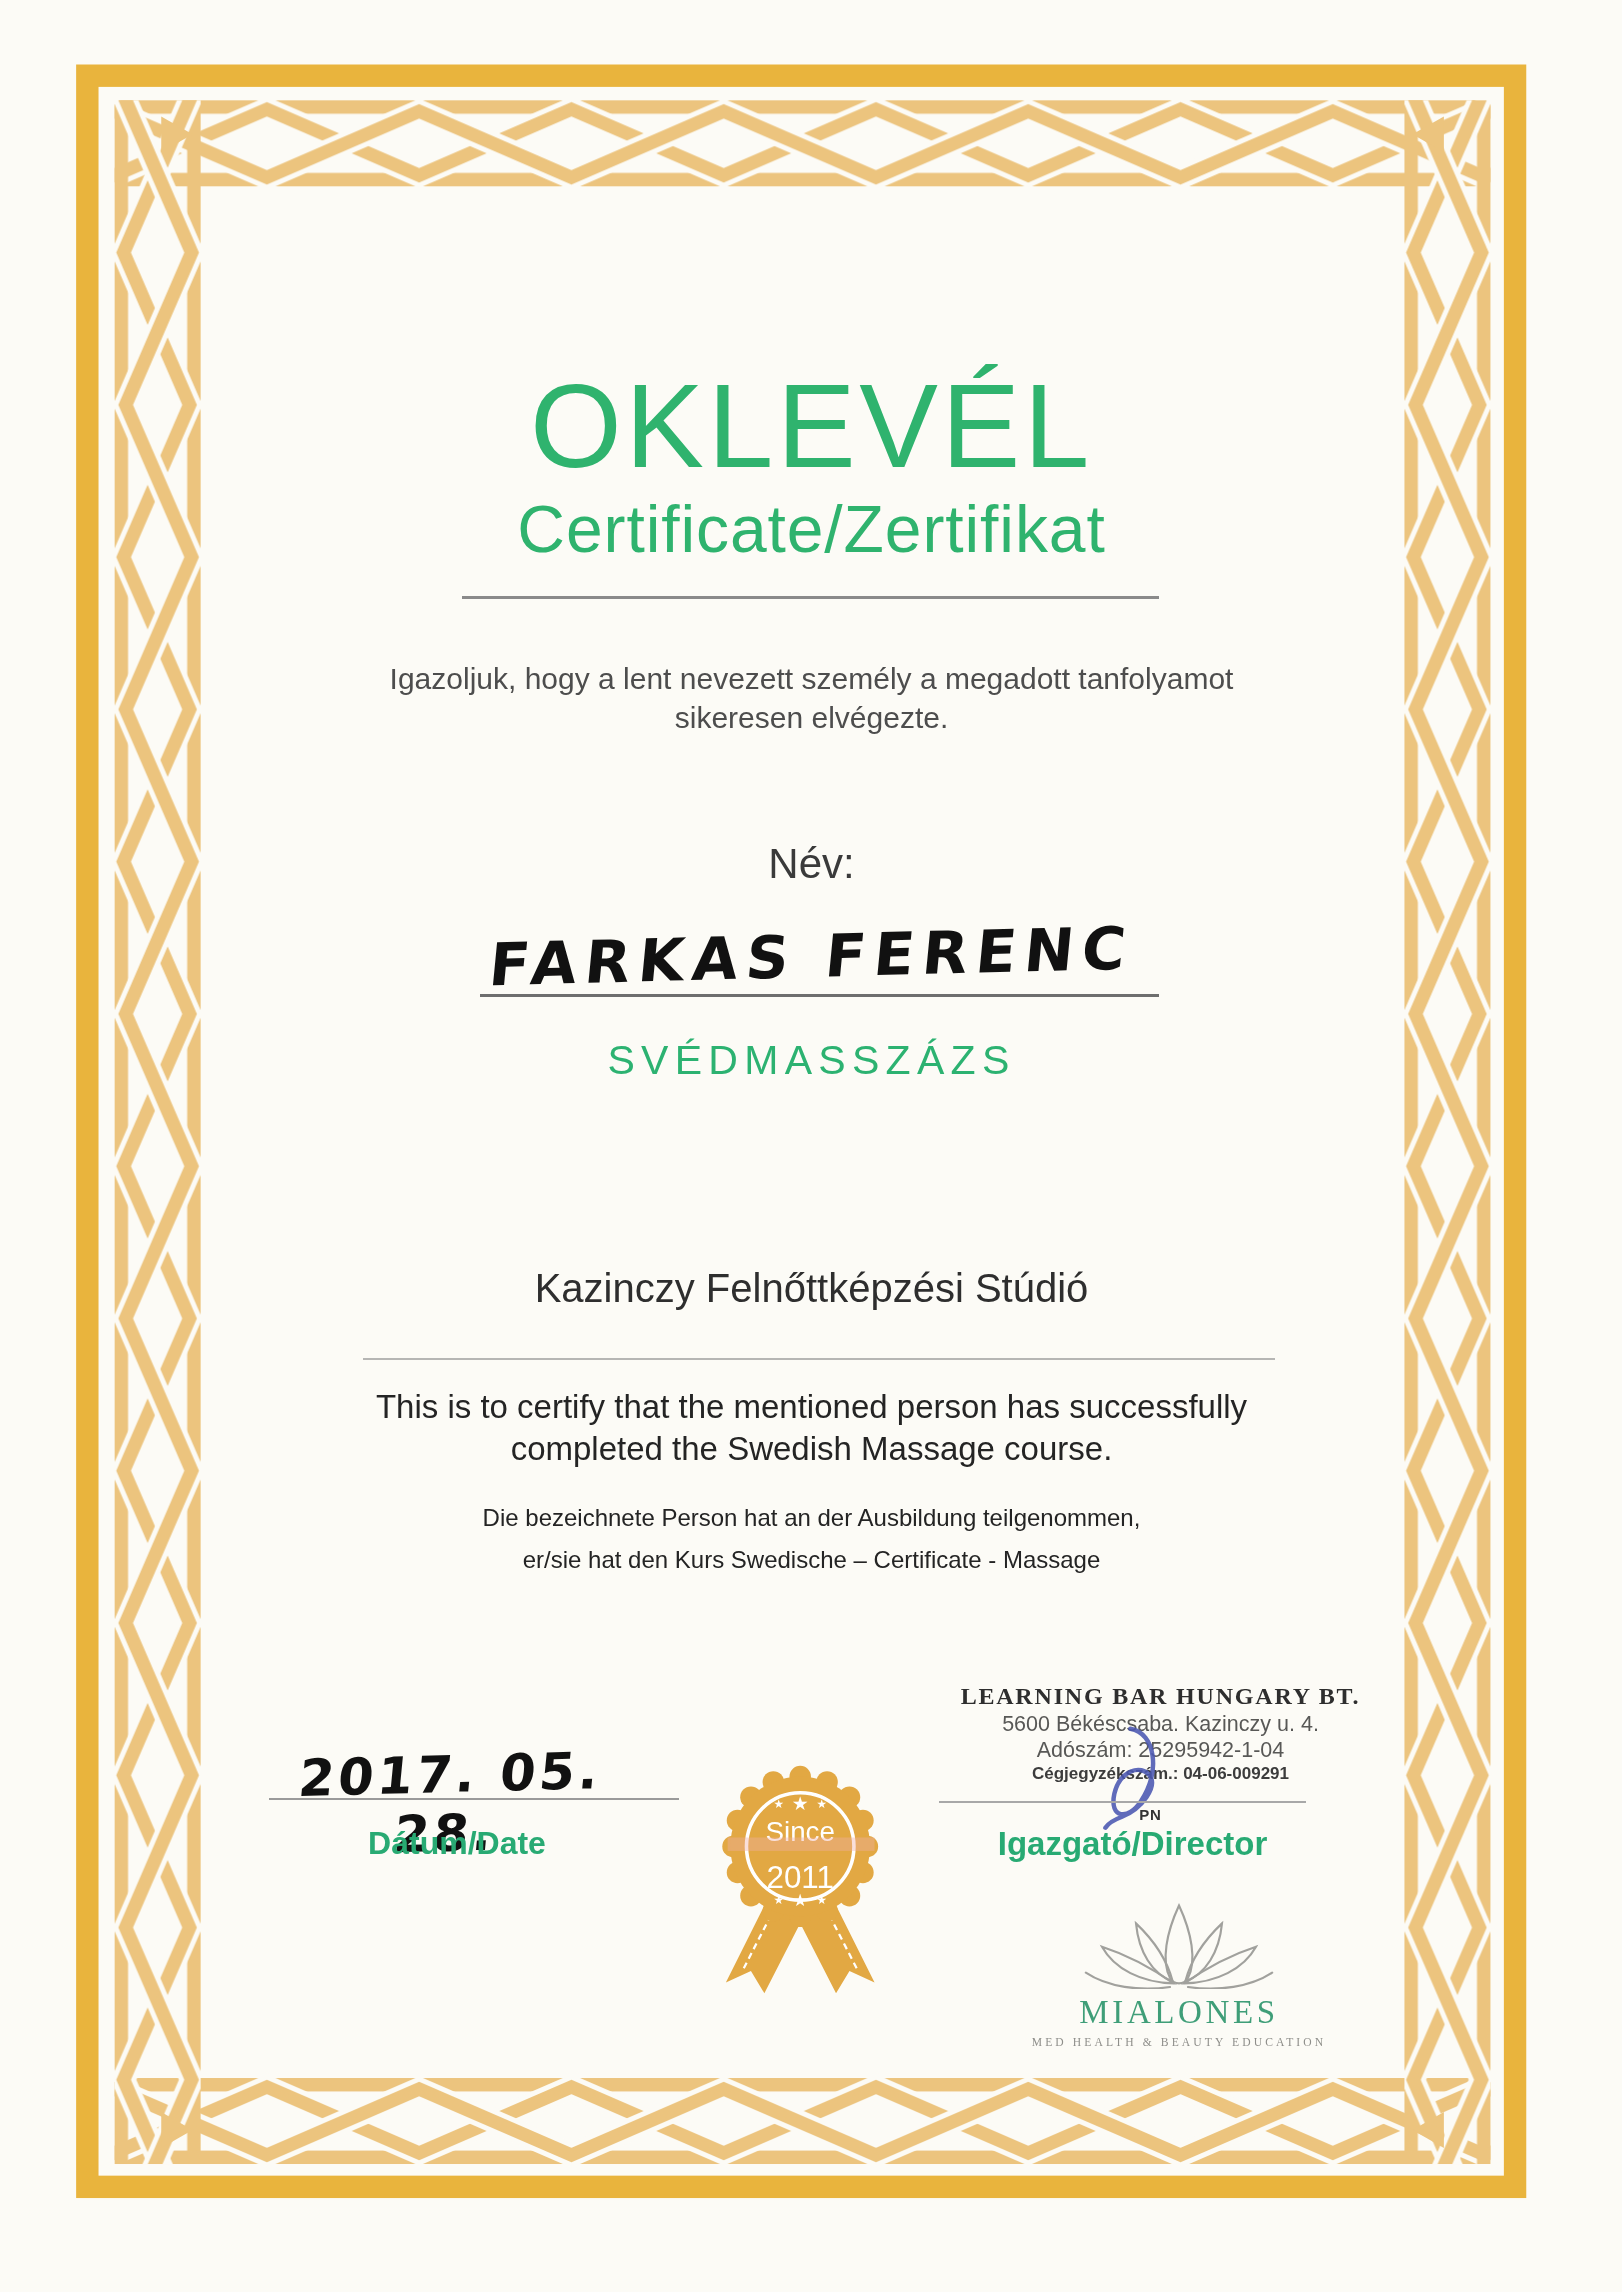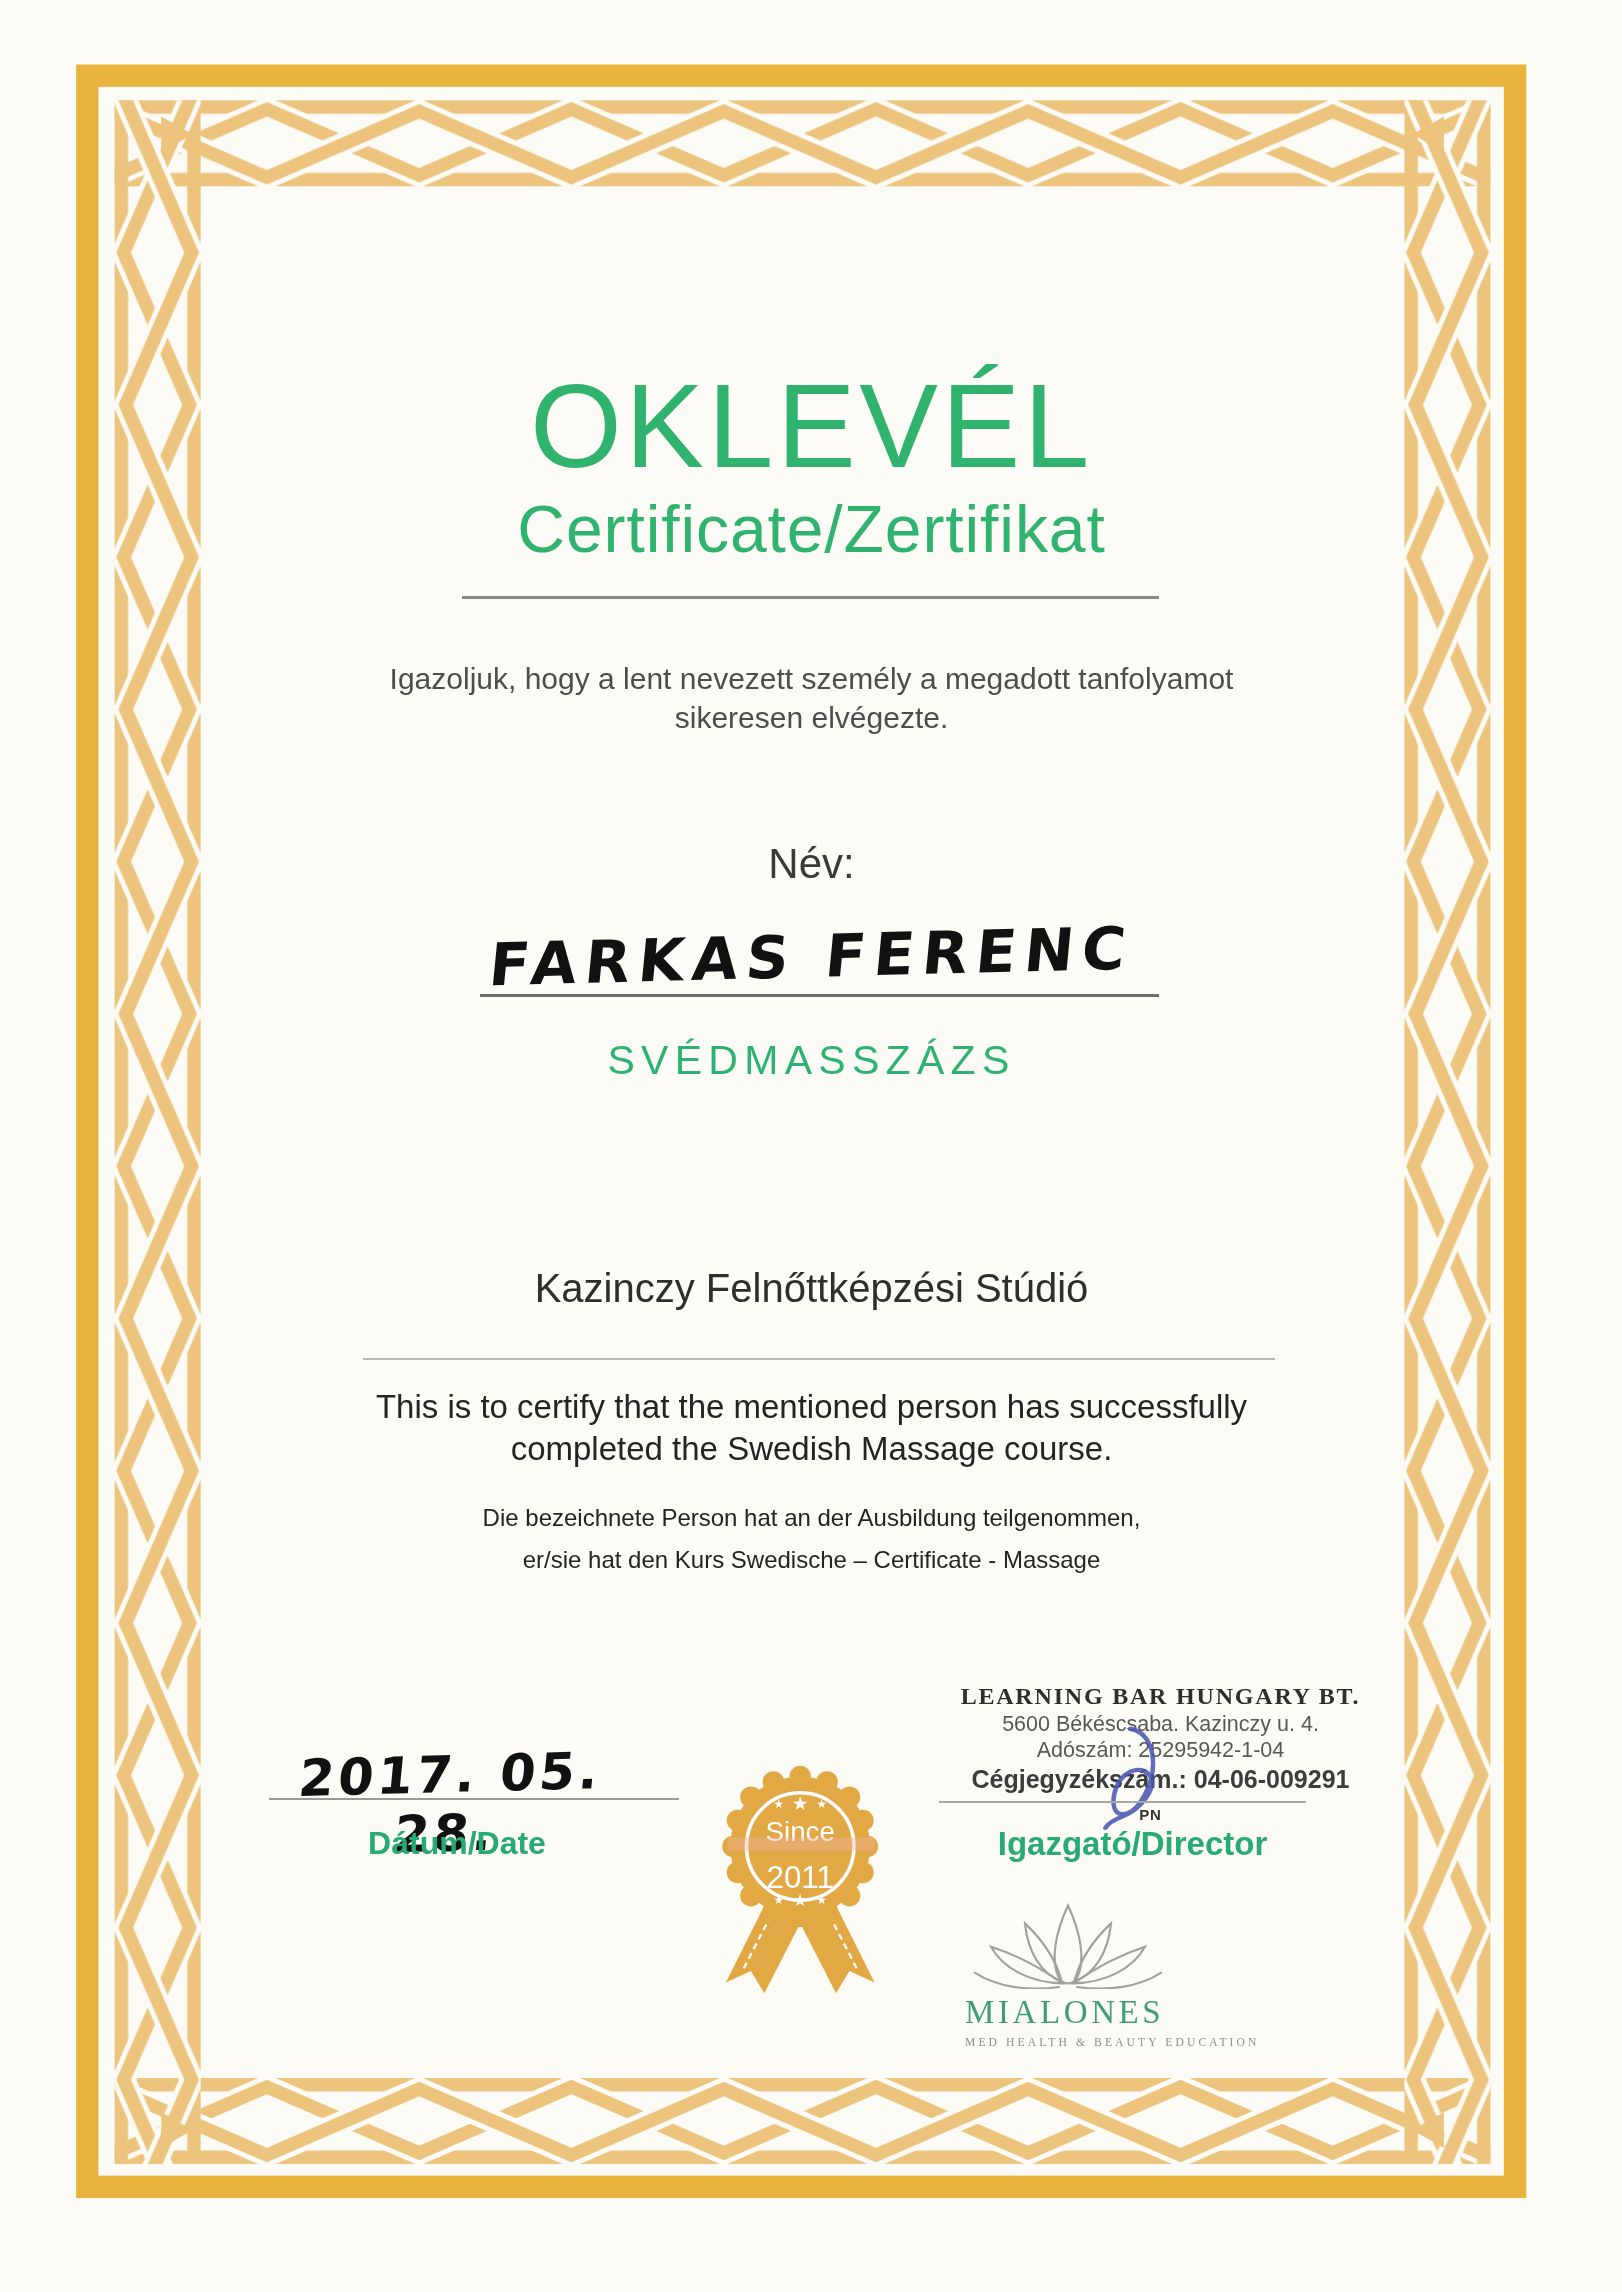--- a/index.html
+++ b/index.html
@@ -43,26 +43,26 @@
     left:255px;width:385px;text-align:center;top:1745px;
     font-size:51px;letter-spacing:3.6px;
   }
   .date-label{left:260px;width:394px;text-align:center;top:1825px;
     font-size:32px;font-weight:700;color:#28aa73;}
   .stamp{left:931px;width:459px;text-align:center;top:1682px;
     color:#4b4b4b;line-height:1.22;}
   .stamp .company{font-family:"Liberation Serif", serif;font-weight:700;
     font-size:24px;letter-spacing:1.8px;color:#2e2e2e;}
   .stamp .line{font-size:21.5px;color:#585856;}
-  .stamp .reg{font-size:25px;font-weight:700;color:#3c3c3c;}
+  .stamp .reg{font-size:17px;font-weight:700;color:#3c3c3c;}
   .stamp-initials{left:931px;width:439px;text-align:center;top:1806px;
     font-size:15px;font-weight:700;color:#333;letter-spacing:0.9px;}
   .director-label{left:913px;width:439px;text-align:center;top:1825px;
     font-size:33px;font-weight:700;color:#28aa73;}
-  .logo-block{left:965px;width:342px;top:1899px;}
+  .logo-block{left:1008px;width:342px;text-align:center;top:1899px;}
   .logo-name{font-family:"Liberation Serif", serif;font-size:33px;
     letter-spacing:3.6px;color:#3f9e78;margin-top:1.8px;}
   .logo-tagline{font-family:"Liberation Serif", serif;font-size:11.6px;
     letter-spacing:3.1px;color:#8e8e8a;margin-top:5.4px;}
   svg text{font-family:"Liberation Sans", sans-serif;}
 </style>
 </head>
 <body>
 
 <div class="page">

